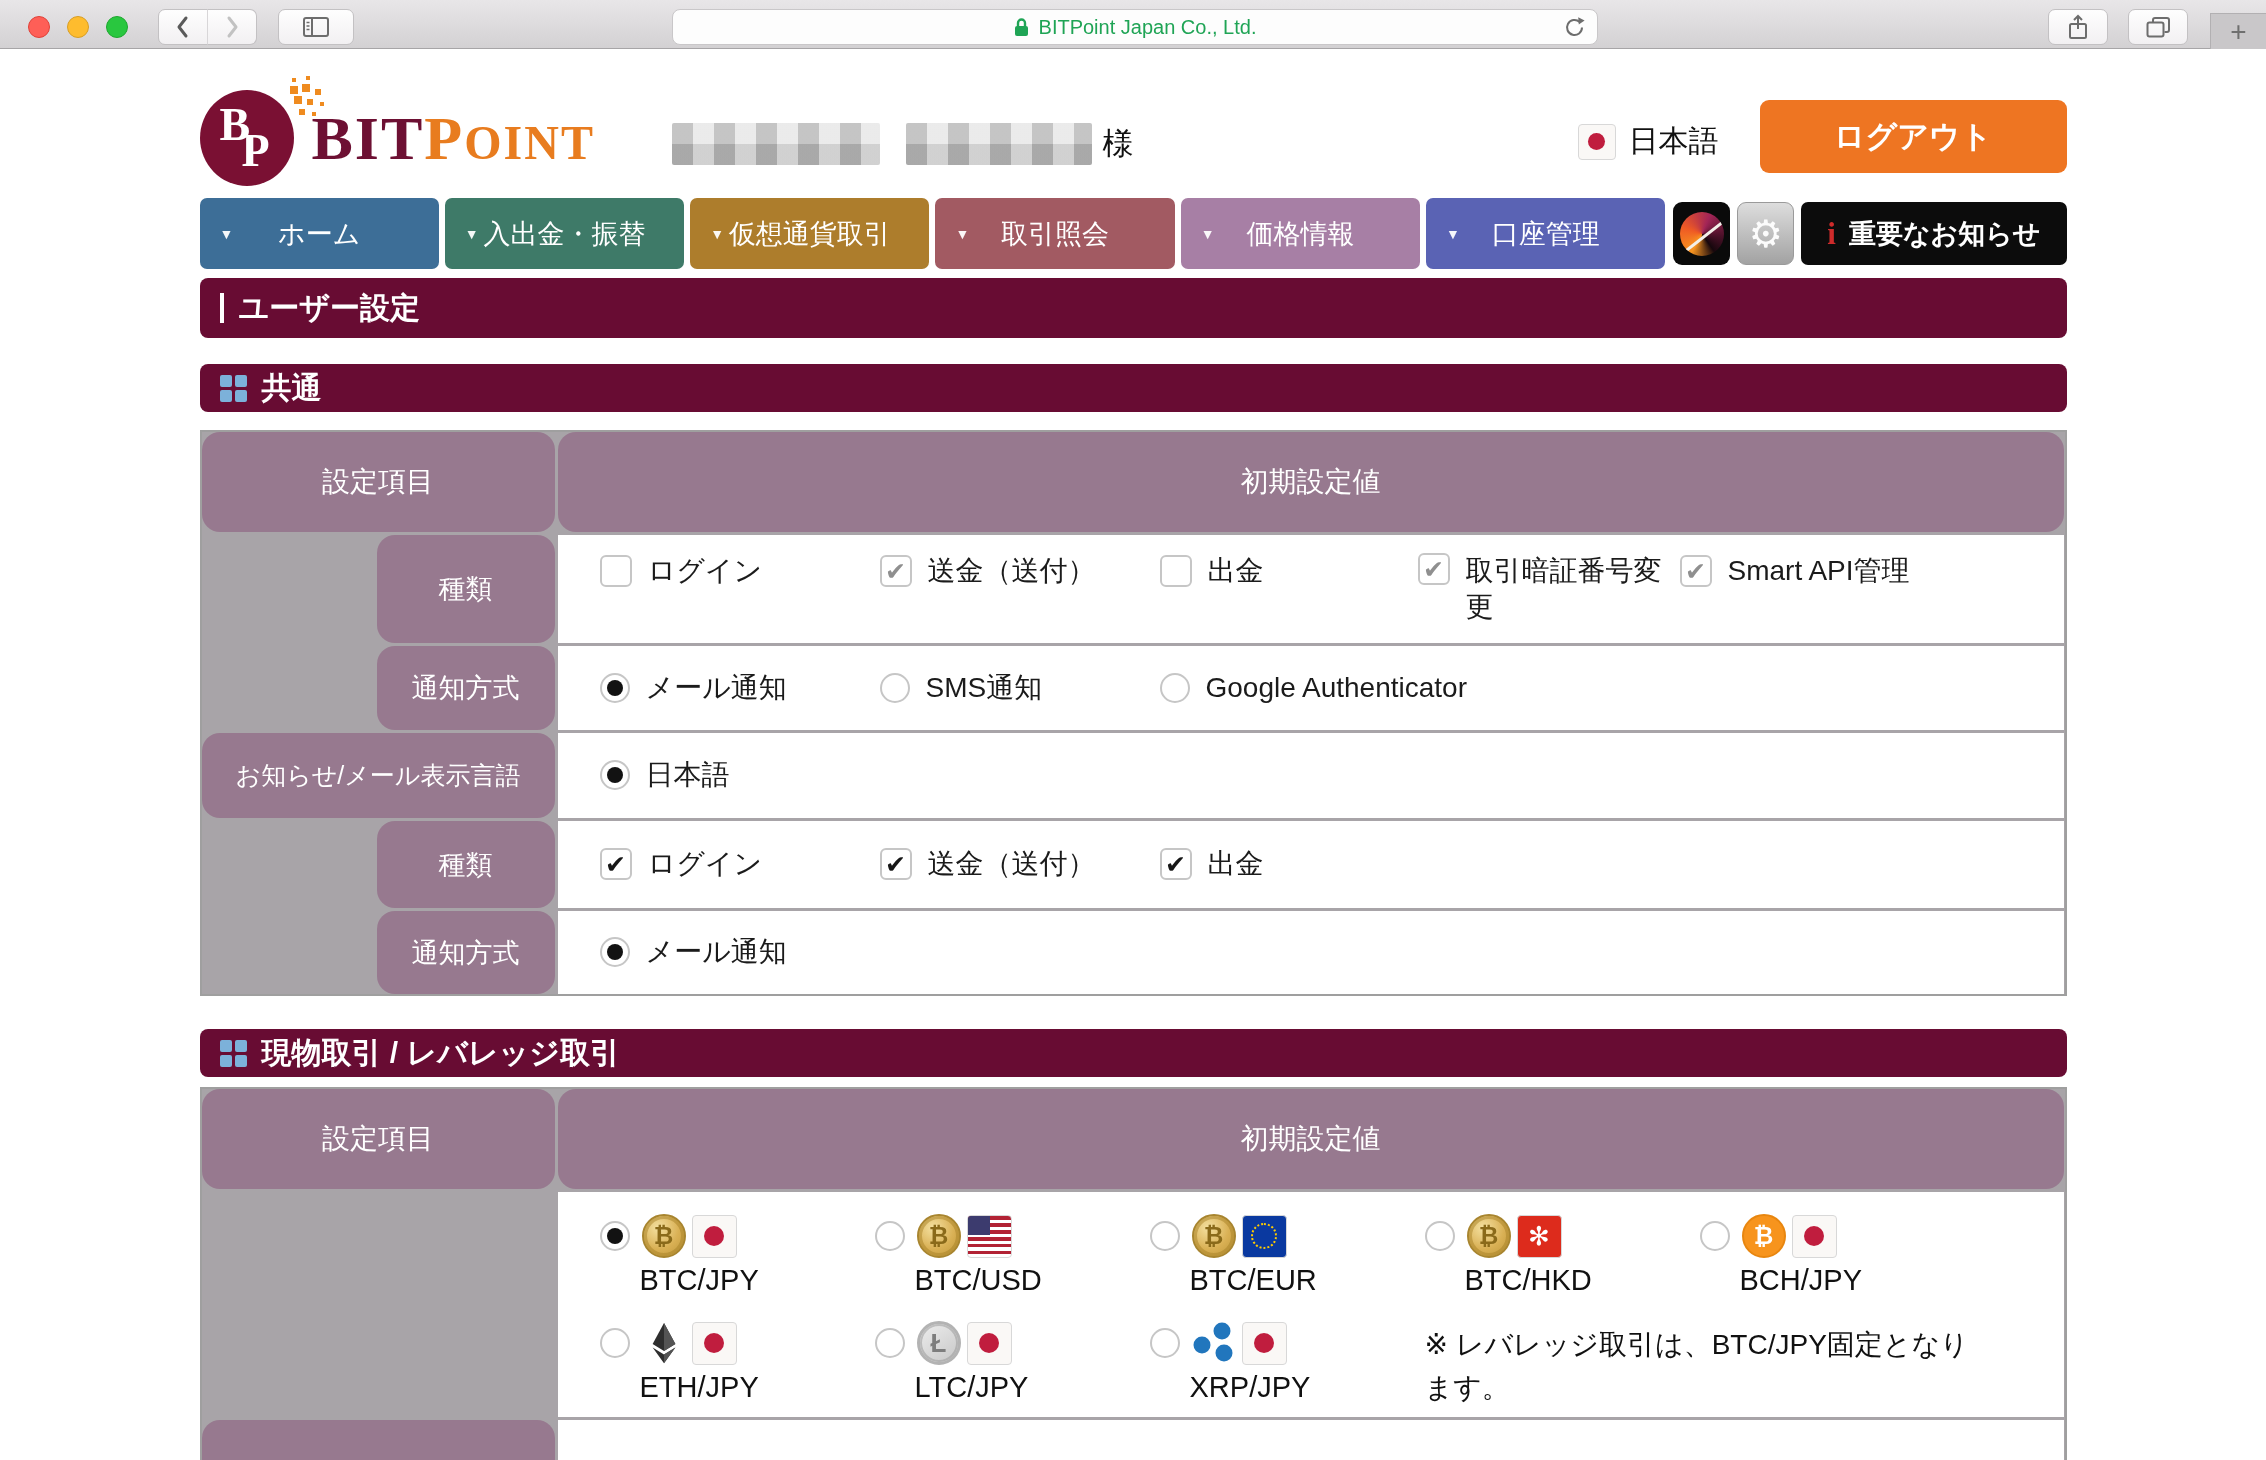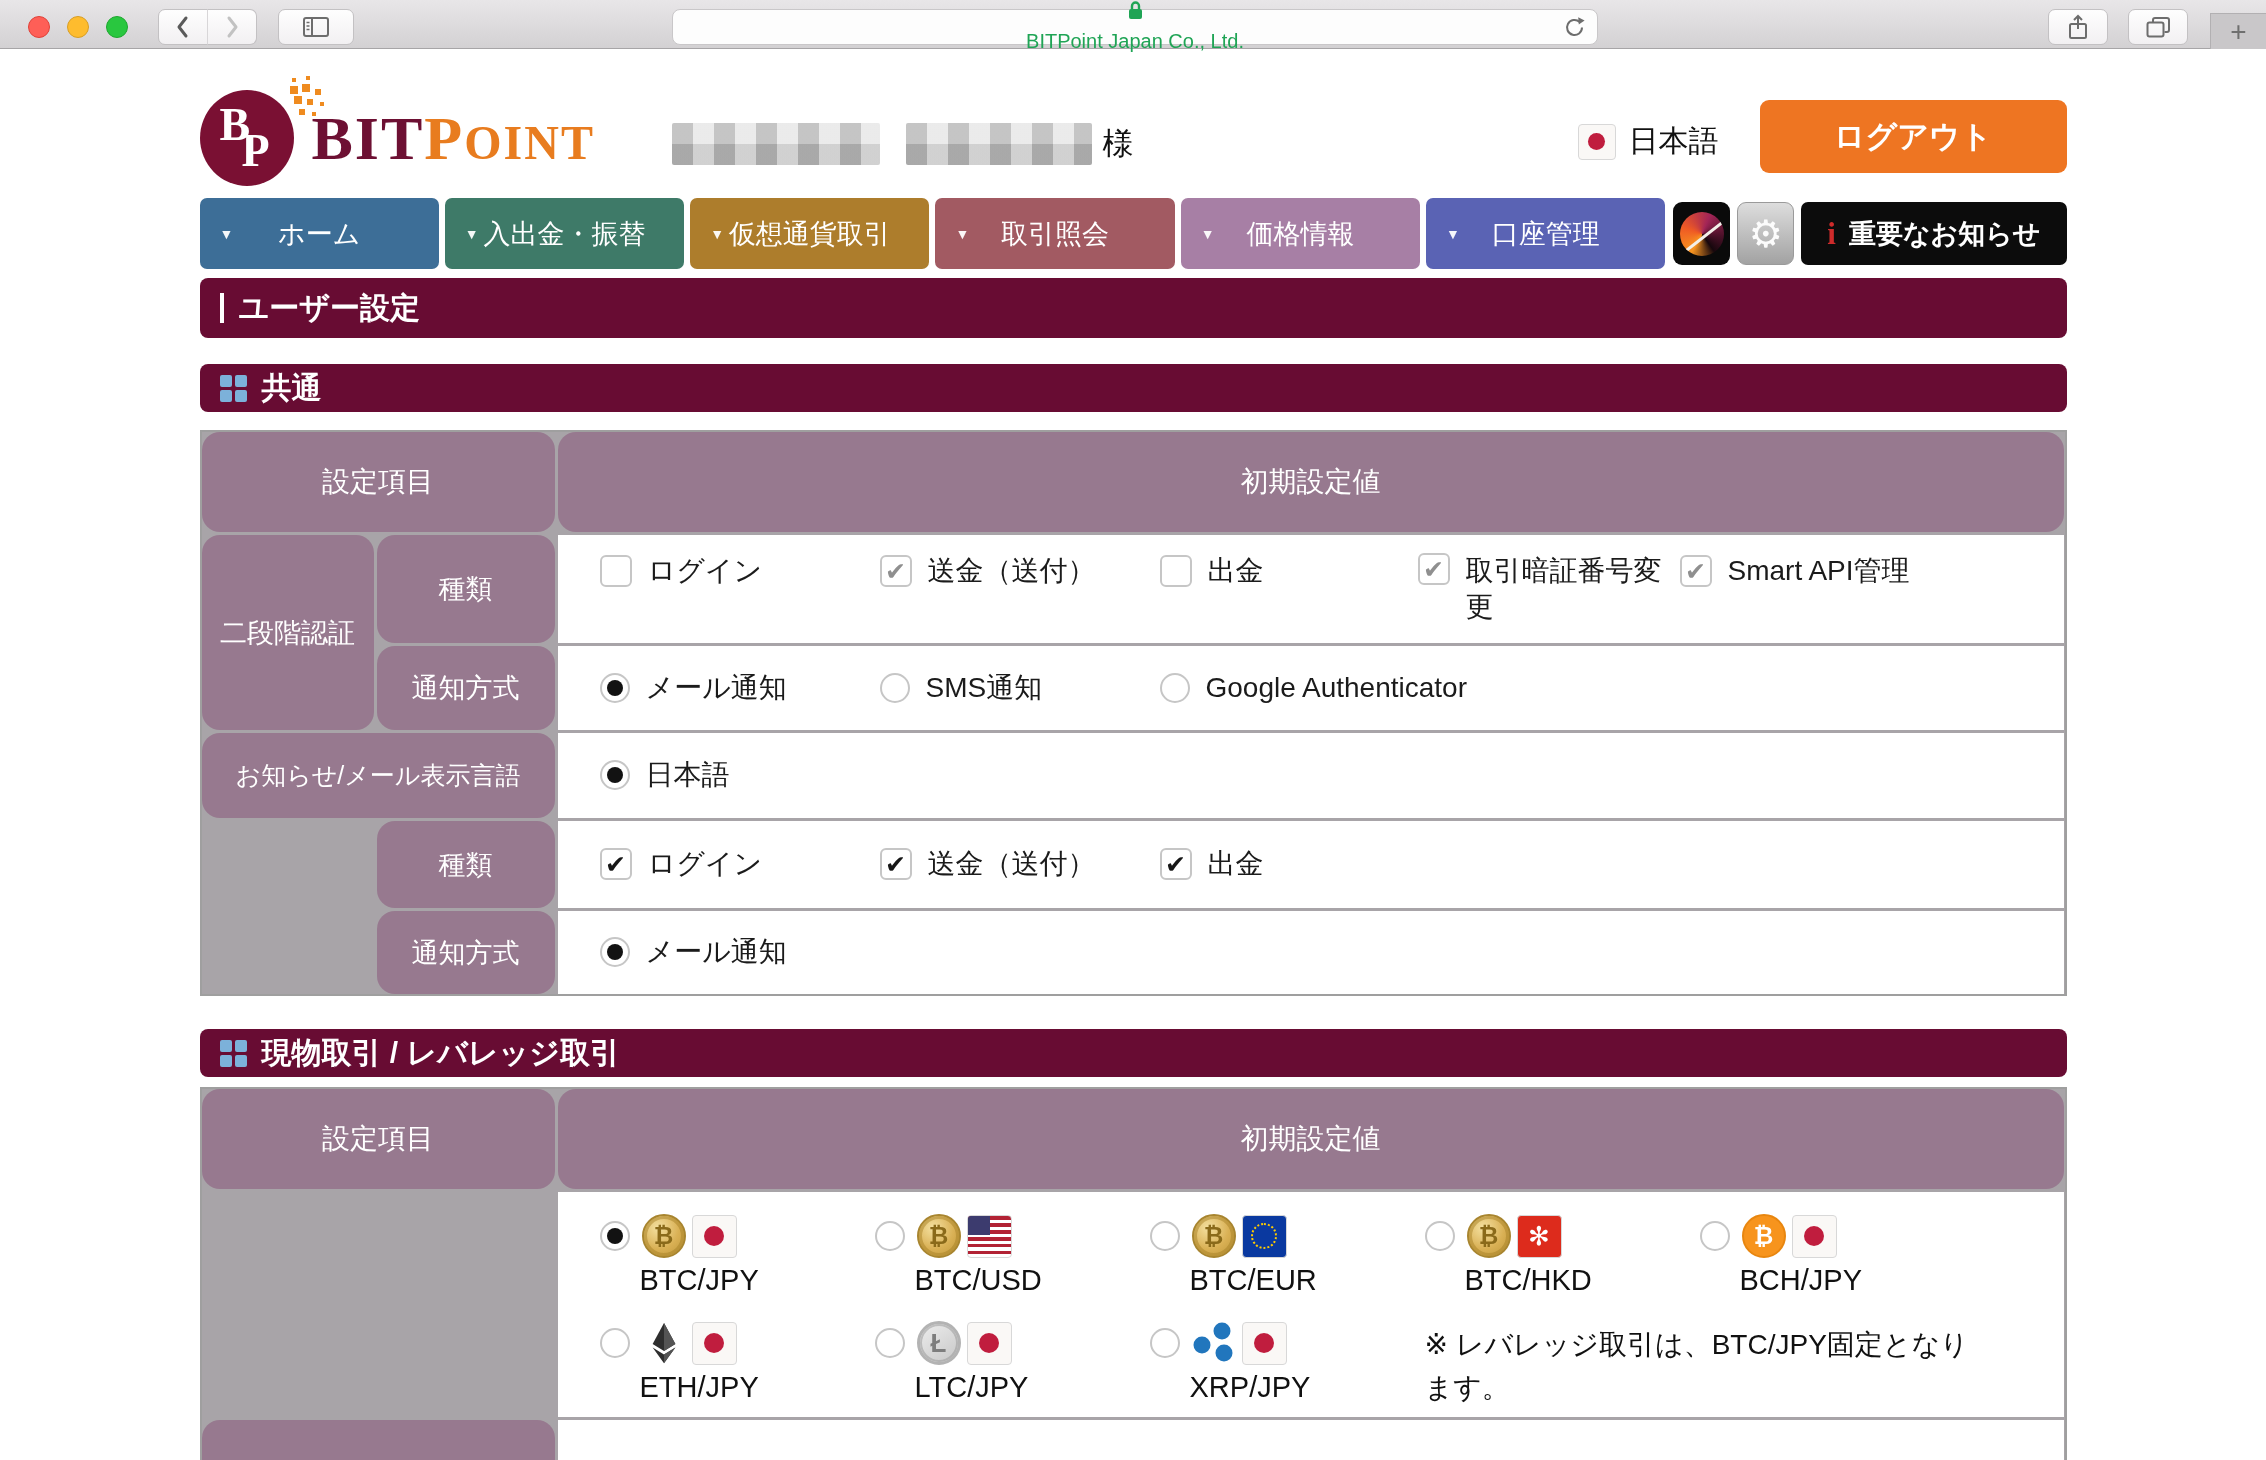--- a/index.html
+++ b/index.html
@@ -16,21 +16,21 @@
   .tb-btn{position:absolute;top:9px;height:36px;background:linear-gradient(#fefefe,#f2f0f2);
           border:1px solid #c3c1c3;border-radius:7px;display:flex;align-items:center;justify-content:center;
           padding:0;box-sizing:border-box;cursor:default;}
   .tb-btn.back{left:158px;width:50px;border-radius:7px 0 0 7px;}
   .tb-btn.fwd{left:207px;width:50px;border-radius:0 7px 7px 0;border-left:1px solid #d8d6d8;}
   .tb-btn.sidebar{left:278px;width:76px;}
   .tb-btn.share{left:2048px;width:60px;}
   .tb-btn.tabs{left:2128px;width:60px;}
   .addressbar{position:absolute;left:672px;top:9px;width:926px;height:36px;background:#fdfdfd;
               border:1px solid #c9c7c9;border-radius:8px;box-sizing:border-box;
-              display:flex;align-items:center;justify-content:center;gap:10px;flex-direction:column;}
+              display:flex;align-items:center;justify-content:center;gap:10px;}
   .addr-text{font-size:20px;color:#1fa455;}
   .refresh{position:absolute;right:11px;top:6px;}
   .newtab{position:absolute;right:0;top:13px;width:55px;height:35px;background:#c9c7c9;
           border-left:1px solid #b2b0b2;border-top:1px solid #b2b0b2;display:flex;align-items:center;
           justify-content:center;font-size:28px;color:#6f6f6f;}
 
   
   .page{width:1867px;margin:0 auto;position:relative;}
 
   
@@ -281,21 +281,20 @@
           <i></i>
           <i></i>
         </span>
       <span>共通</span>
     </div>
 
     <div class="stable t1">
       <div class="cellm th" style="grid-column:1/3;grid-row:1;">設定項目</div>
       <div class="cellm th" style="grid-column:3;grid-row:1;">初期設定値</div>
 
-      <div class="cellm" style="grid-column:1;grid-row:2/4;">二段階認証</div>
       <div class="cellm" style="grid-column:2;grid-row:2;">種類</div>
       <div class="cellc top" style="grid-column:3;grid-row:2;" id="twofa-types">
           <div class="opt" style="width: 280px;">
             <span class="cb">✔</span>
             <span class="lbl">ログイン</span>
           </div>
           <div class="opt" style="width: 280px;">
             <span class="cb checked muted">✔</span>
             <span class="lbl">送金（送付）</span>
           </div>

